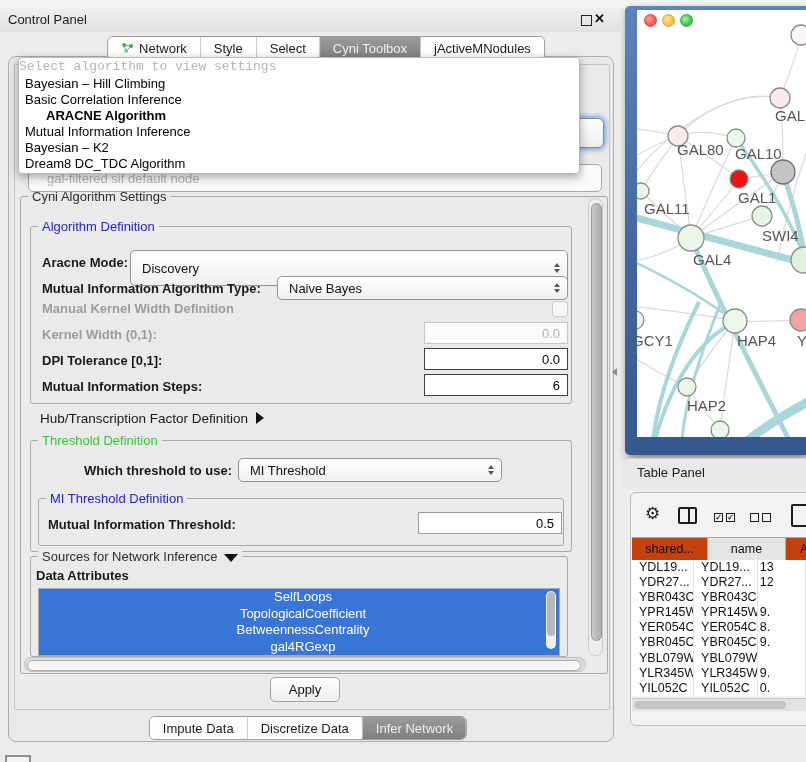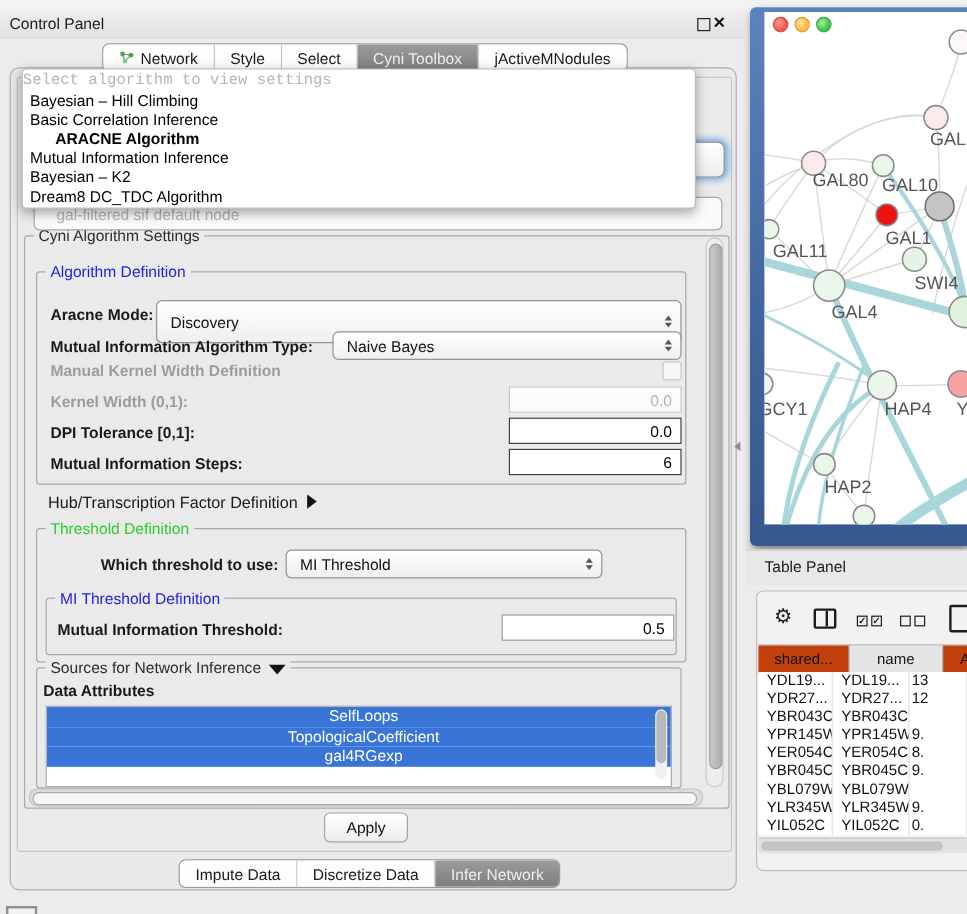--- a/index.html
+++ b/index.html
@@ -13,21 +13,21 @@
   .cp-title{left:8px;top:12px;font-size:13px;color:#1c1c1c;}
   .float-icon{left:581px;top:15px;width:9px;height:9px;border:1.6px solid #222;background:transparent;}
   .close-icon{left:594px;top:11px;font-size:13px;font-weight:bold;color:#111;}
   .cp-area{left:0;top:32px;width:620px;height:730px;background:#ececec;}
   .cp-container{left:8px;top:56px;width:604px;height:684px;background:#e9e9e9;
                 border:1px solid #aeaeae;border-radius:8px;}
   .inner-panel{left:14px;top:64px;width:594px;height:644px;background:#eaeaea;
                border:1px solid #c6c6c6;border-radius:2px;}
   
   .tabs{display:flex;height:22px;border:1px solid #9a9a9a;border-radius:6px;background:#fff;overflow:hidden;}
-  .tabs-top{left:304px;top:36px;transform:translateX(-50%);}
+  .tabs-top{left:326px;top:36px;transform:translateX(-50%);}
   .tabs-bottom{left:308px;top:716px;transform:translateX(-50%);}
   .tab{display:flex;align-items:center;gap:5px;padding:0 13px;font-size:13px;color:#1a1a1a;
        border-right:1px solid #c2c2c2;background:#fdfdfd;white-space:nowrap;}
   .tab:last-child{border-right:none;}
   .tab.selected{background:linear-gradient(#9b9b9b,#7f7f7f);color:#efefef;}
   
   .popup{left:18px;top:57px;width:560px;height:115px;background:#ffffff;border:1px solid #bcbcbc;
          border-radius:4px;box-shadow:0 3px 10px rgba(0,0,0,.35);z-index:60;overflow:hidden;}
   .popup-prompt{height:18px;line-height:18px;text-align:left;color:#b5b5b5;font-size:13px;font-family:Liberation Mono, monospace;}
   .popup-item{height:16px;line-height:16px;padding-left:6px;font-size:13px;color:#000;}
@@ -216,20 +216,21 @@
   <div class="lbl" style="left:48px;top:517px;">Mutual Information Threshold:</div>
   <div class="field light" style="left:418px;top:512px;width:144px;height:22px;">0.5</div>
 
   <div class="groupbox" style="left:30px;top:556px;width:536px;height:99px;">
     <span class="gb-title"><span>Sources for Network Inference</span><span class="tri-downbig"></span></span>
   </div>
   <div class="lbl" style="left:36px;top:568px;">Data Attributes</div>
   <div class="abs attr-list" id="attrList">
       <div class="attr-item sel">SelfLoops</div>
       <div class="attr-item sel">TopologicalCoefficient</div>
+      <div class="attr-item sel">BetweennessCentrality</div>
       <div class="attr-item sel">gal4RGexp</div>
     </div>
   <div class="list-scroll" style="left:546px;top:591px;">
     <div class="list-thumb"></div>
   </div>
 
   <div class="abs apply-btn">Apply</div>
   <div class="abs tabs tabs-bottom" id="tabsBottom">
       <div class="tab">
         <span>Impute Data</span>

